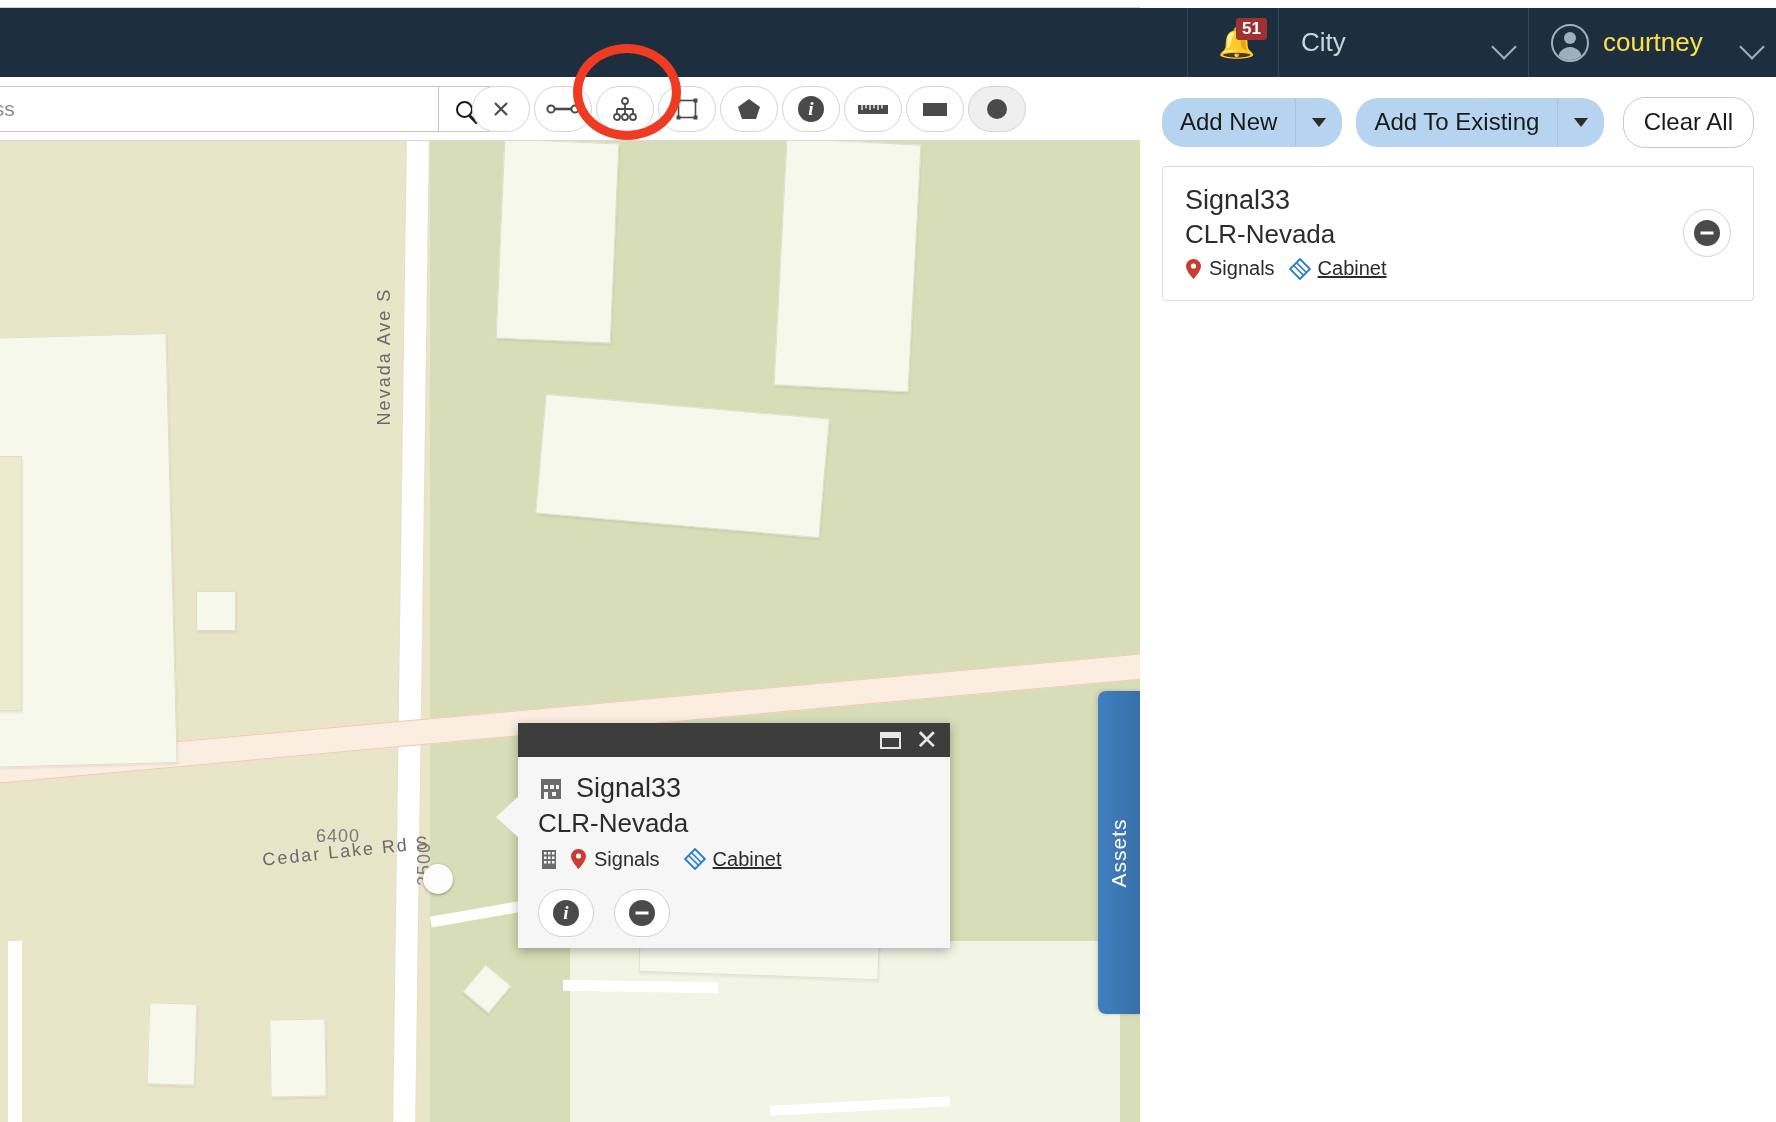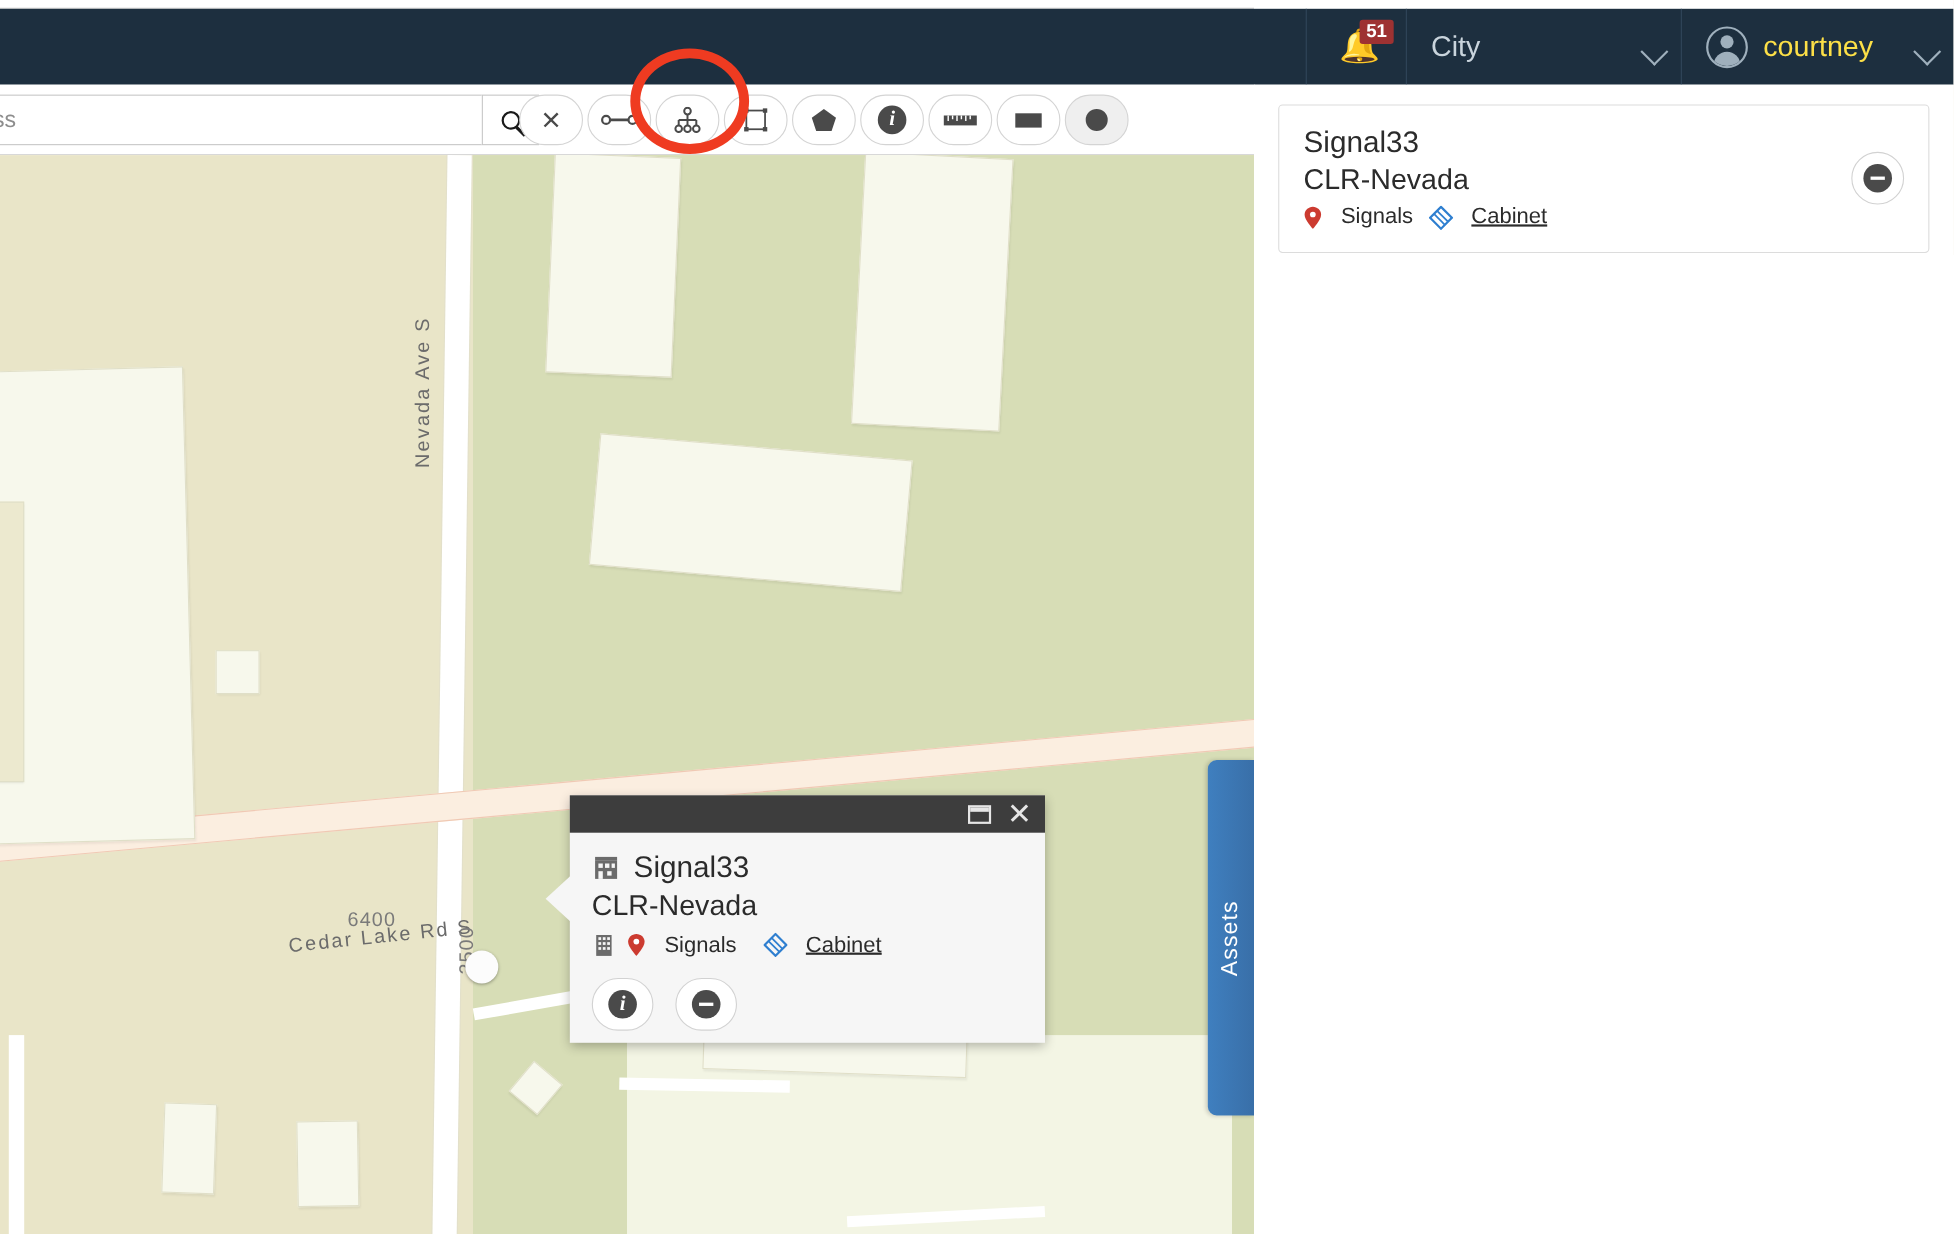--- a/index.html
+++ b/index.html
@@ -200,21 +200,21 @@
     color: #e6e6e6; font-size: 27px; line-height: 1;
     cursor: pointer; font-weight: 300;
   }
   .popup-body { padding: 16px 20px 0 20px; }
   .popup-row1 { display: flex; align-items: center; gap: 12px; }
   .popup-name { font-size: 27px; color: #2b2b2b; }
   .popup-sub { font-size: 26px; color: #2b2b2b; margin-top: 4px; }
   .popup-tags {
     display: flex; align-items: center; gap: 10px; margin-top: 8px;
   }
-  .tag { display: flex; align-items: center; gap: 17px; font-size: 20px; color: #2b2b2b; }
+  .tag { display: flex; align-items: center; gap: 7px; font-size: 20px; color: #2b2b2b; }
   .tag + .tag { margin-left: 14px; text-decoration: underline; }
   .popup-actions { display: flex; gap: 20px; margin-top: 18px; }
   .circ-btn {
     width: 56px; height: 48px; border-radius: 26px;
     border: 1px solid #d2d2d2; background: #ffffff;
     display: flex; align-items: center; justify-content: center;
     cursor: pointer;
   }
 
   
@@ -526,20 +526,39 @@
         <div class="circ-btn">
           <span class="minus-circle"></span>
         </div>
       </div>
     </div>
   </div>
 
   <div class="divider-line"></div>
   <div class="rightpanel">
 
+    <div class="panel-actions">
+      <div class="split-btn">
+        <button class="split-main">Add New</button>
+        <button class="split-caret">
+          <span class="caret-dn"></span>
+        </button>
+      </div>
+
+      <div class="btn-gap"></div>
+
+      <div class="split-btn">
+        <button class="split-main">Add To Existing</button>
+        <button class="split-caret">
+          <span class="caret-dn"></span>
+        </button>
+      </div>
+
+      <button class="clear-all">Clear All</button>
+    </div>
 
     <div class="asset-card">
       <div class="asset-info">
         <div class="asset-name">Signal33</div>
         <div class="asset-sub">CLR-Nevada</div>
         <div class="asset-tags">
           <span class="tag">
             <svg width="17" height="22" viewBox="0 0 17 22">
               <path d="M8.5 1 C4.4 1 1 4.3 1 8.2 C1 13.2 8.5 21 8.5 21 C8.5 21 16 13.2 16 8.2 C16 4.3 12.6 1 8.5 1 Z" fill="#cc3b30"></path>
               <circle cx="8.5" cy="8" r="2.6" fill="#ffffff"></circle>

